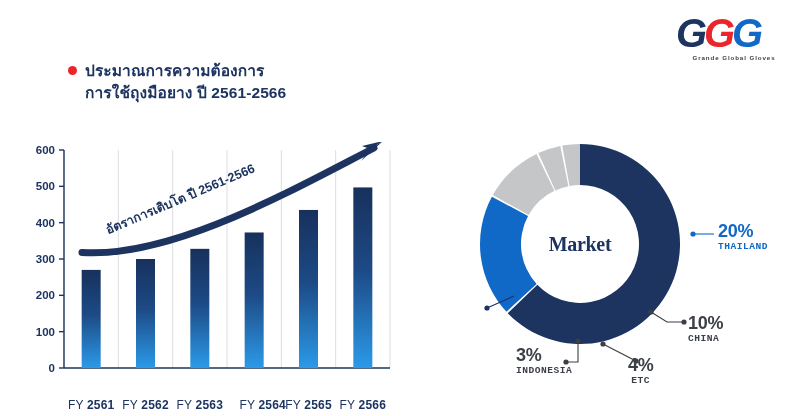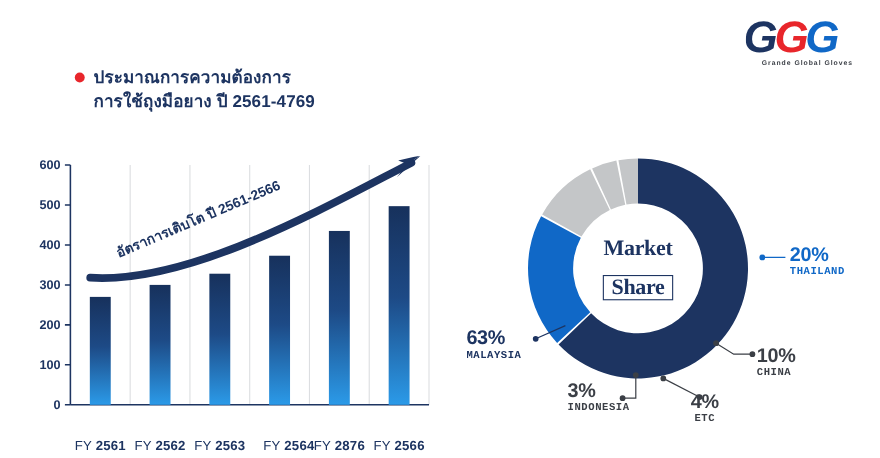--- a/index.html
+++ b/index.html
@@ -97,21 +97,21 @@
         <text x="54" y="33" fill="#1068c7">G</text>
       </g>
       <path d="M2 30 L92 30" stroke="#ffffff" stroke-width="0" fill="none"></path>
     </svg>
     <div class="logo-tag">Grande Global Gloves</div>
   </div>
 
   <div class="head" id="head-left">
     <span class="dot"></span>
     <span class="htxt">ประมาณการความต้องการ
-การใช้ถุงมือยาง ปี 2561-4769</span>
+การใช้ถุงมือยาง ปี 2561-2566</span>
   </div>
 
 
 
   <div class="chart">
     <svg width="376" height="252" viewBox="0 0 376 252">
       <g id="bc-grid">
           <line x1="46" y1="8" x2="46" y2="226" stroke="#dcdee1" stroke-width="1"></line>
           <line x1="100.33333333333334" y1="8" x2="100.33333333333334" y2="226" stroke="#dcdee1" stroke-width="1"></line>
           <line x1="154.66666666666669" y1="8" x2="154.66666666666669" y2="226" stroke="#dcdee1" stroke-width="1"></line>
@@ -160,37 +160,36 @@
         </linearGradient>
       </defs>
     </svg>
   </div>
 
   <div class="xlabels" id="bc-xlabels">
       <div class="xlab" style="left: 73.1667px;"><span class="fy">FY </span><span class="yr">2561</span></div>
       <div class="xlab" style="left: 127.5px;"><span class="fy">FY </span><span class="yr">2562</span></div>
       <div class="xlab" style="left: 181.833px;"><span class="fy">FY </span><span class="yr">2563</span></div>
       <div class="xlab" style="left: 236.167px; padding-left: 17px;"><span class="fy">FY </span><span class="yr">2564</span></div>
-      <div class="xlab" style="left: 290.5px;"><span class="fy">FY </span><span class="yr">2876</span></div>
+      <div class="xlab" style="left: 290.5px;"><span class="fy">FY </span><span class="yr">2565</span></div>
       <div class="xlab" style="left: 344.833px;"><span class="fy">FY </span><span class="yr">2566</span></div>
     </div>
 
   <div class="donut">
     <svg width="212" height="212" viewBox="0 0 212 212">
       <g id="dn-slices">
           <path d="M106,6 A100,100 0 1 1 33.76360379402445,175.15130557822695 L63.380526238474424,146.7992702911539 A59,59 0 1 0 106,47 Z" fill="#1d3461"></path>
           <path d="M32.44938788051992,173.751807775511 A100,100 0 0 1 17.910926179461427,58.668033281515676 L54.02744644588225,78.07413963609424 A59,59 0 0 0 62.60513884950676,145.9735665875515 Z" fill="#1068c7"></path>
           <path d="M18.835812632724313,56.98567106852878 A100,100 0 0 1 62.55547425955824,15.930176067741243 L80.36772981313936,52.85880387996733 A59,59 0 0 0 54.573129453307345,77.08154593043199 Z" fill="#c4c6c8"></path>
           <path d="M64.29259081592289,15.112751064013608 A100,100 0 0 1 86.31981827526045,7.955671009072503 L94.38869278240367,48.153845895352774 A59,59 0 0 0 81.3926285813945,52.376523127768024 Z" fill="#c4c6c8"></path>
           <path d="M88.20564545261576,7.595930235370929 A100,100 0 0 1 105.99999999999999,6 L105.99999999999999,47 A59,59 0 0 0 95.5013308170433,47.94159883886884 Z" fill="#c4c6c8"></path>
         </g>
     </svg>
     <div class="center-txt">
       <div class="m1">Market</div>
-      <div class="m2">Share</div>
     </div>
   </div>
 
   <svg class="leaders">
     <g stroke="#1d3461" stroke-width="1.1" fill="none">
       <path d="M487,308 L514,296"></path>
     </g>
     <circle cx="487" cy="308" r="2.6" fill="#1d3461"></circle>
 
     <g stroke="#1068c7" stroke-width="1.1" fill="none">
@@ -210,24 +209,20 @@
     <circle cx="578" cy="341" r="2.6" fill="#3b3f46"></circle>
     <circle cx="566" cy="362" r="2.6" fill="#3b3f46"></circle>
 
     <g stroke="#3b3f46" stroke-width="1.1" fill="none">
       <path d="M603,344 L634,360"></path>
     </g>
     <circle cx="603" cy="344" r="2.6" fill="#3b3f46"></circle>
     <circle cx="636" cy="361" r="2.6" fill="#3b3f46"></circle>
   </svg>
 
-  <div class="callout c-navy" id="cl-malaysia">
-    <div class="pct">63%</div>
-    <div class="cty">MALAYSIA</div>
-  </div>
 
   <div class="callout c-blue" id="cl-thailand">
     <div class="pct">20%</div>
     <div class="cty">THAILAND</div>
   </div>
 
   <div class="callout c-gray" id="cl-china">
     <div class="pct">10%</div>
     <div class="cty">CHINA</div>
   </div>

